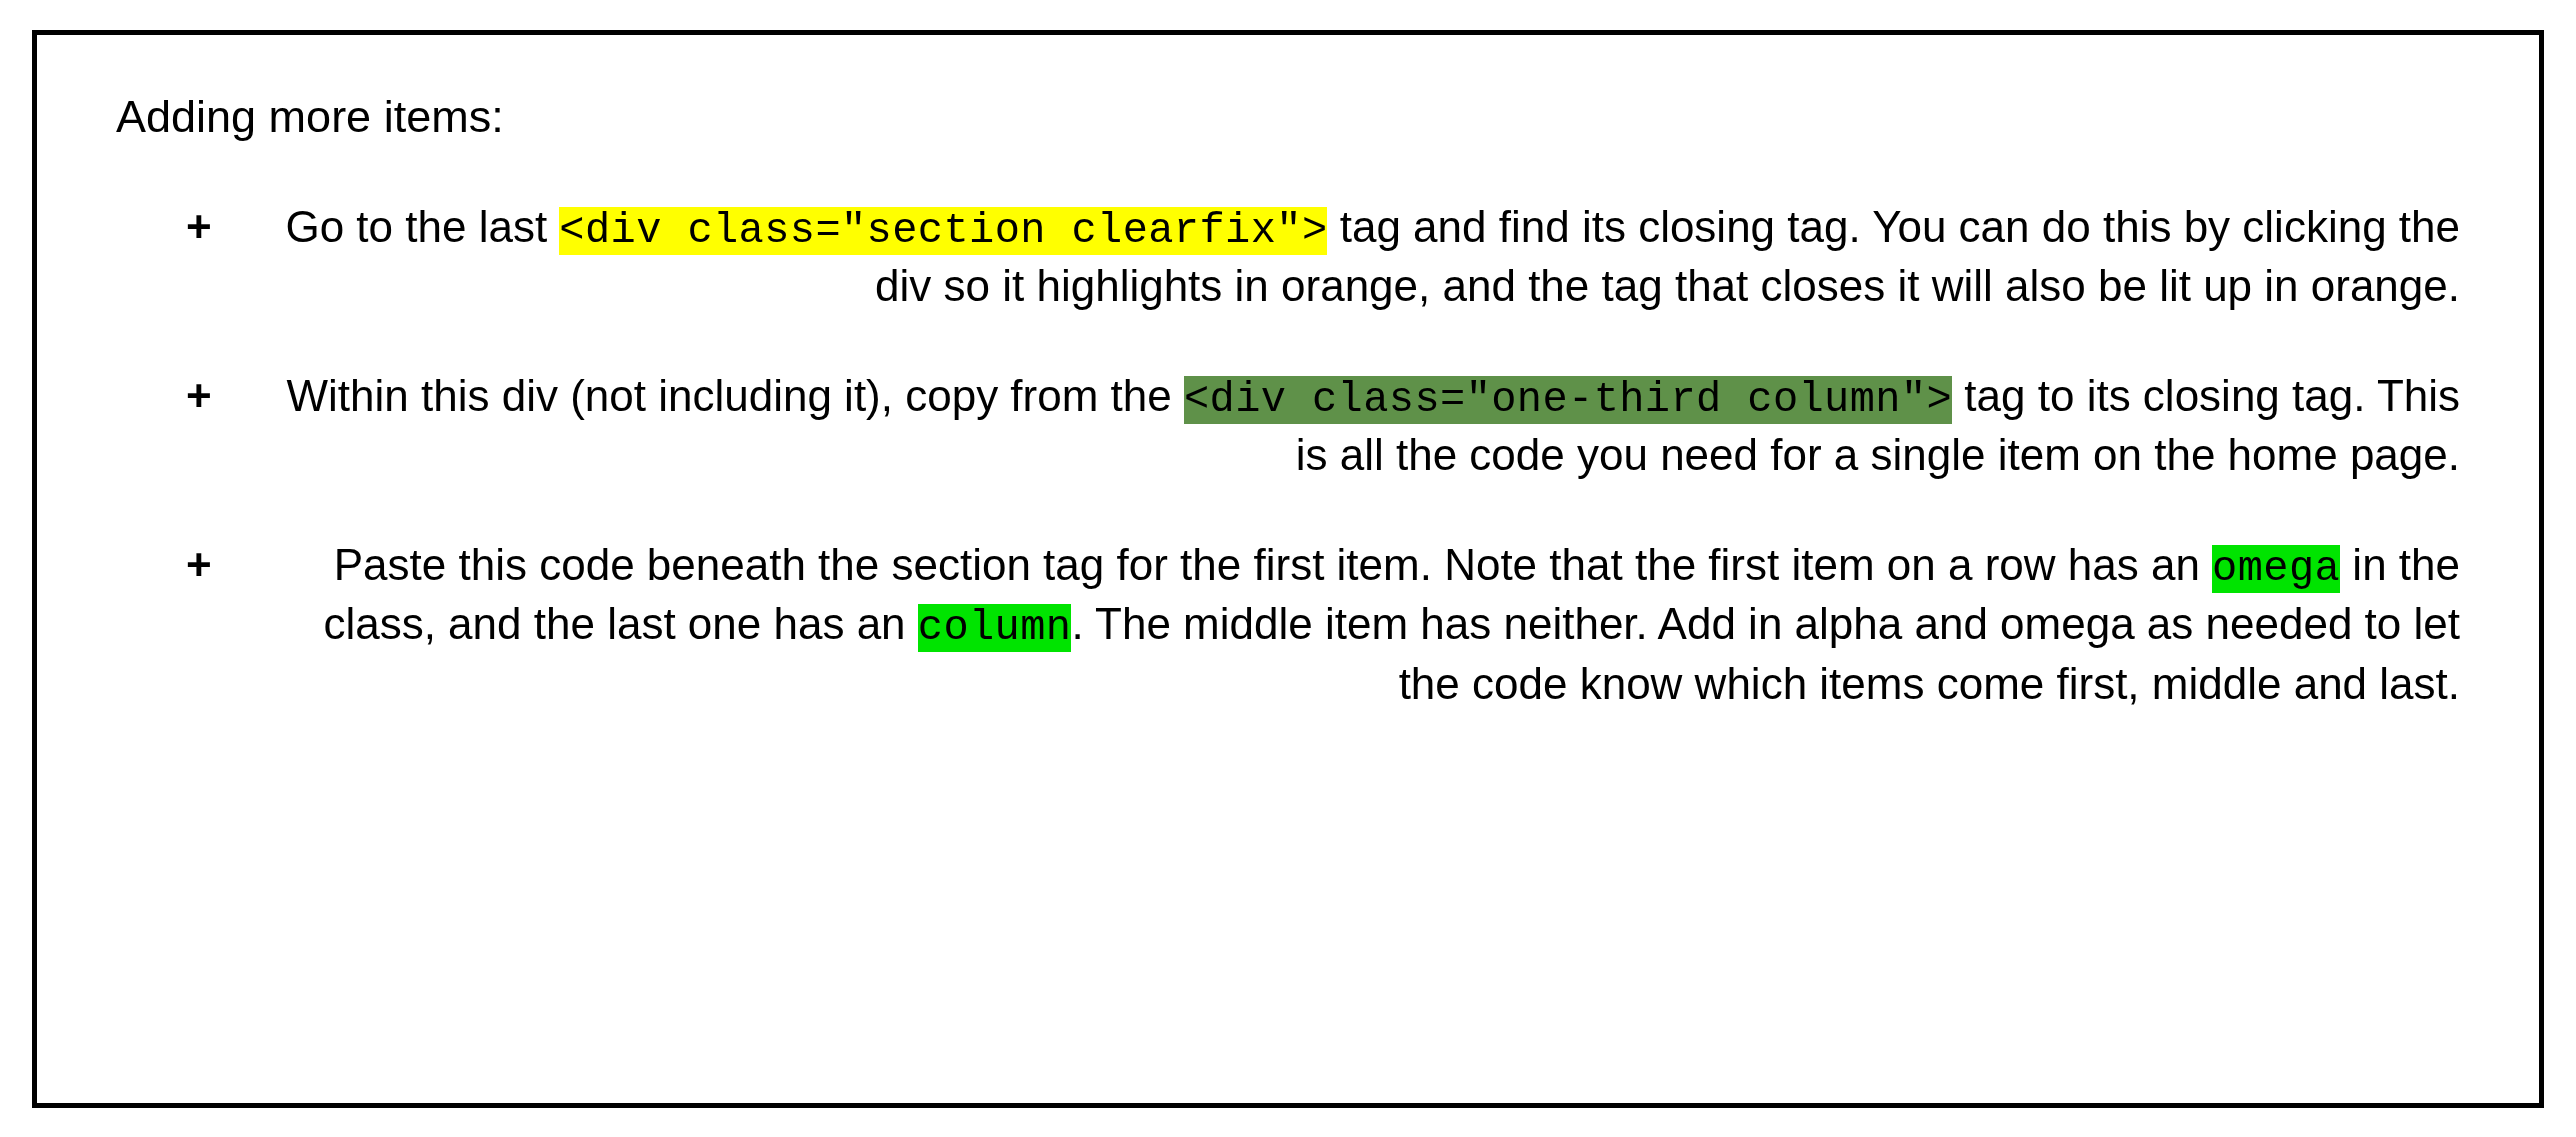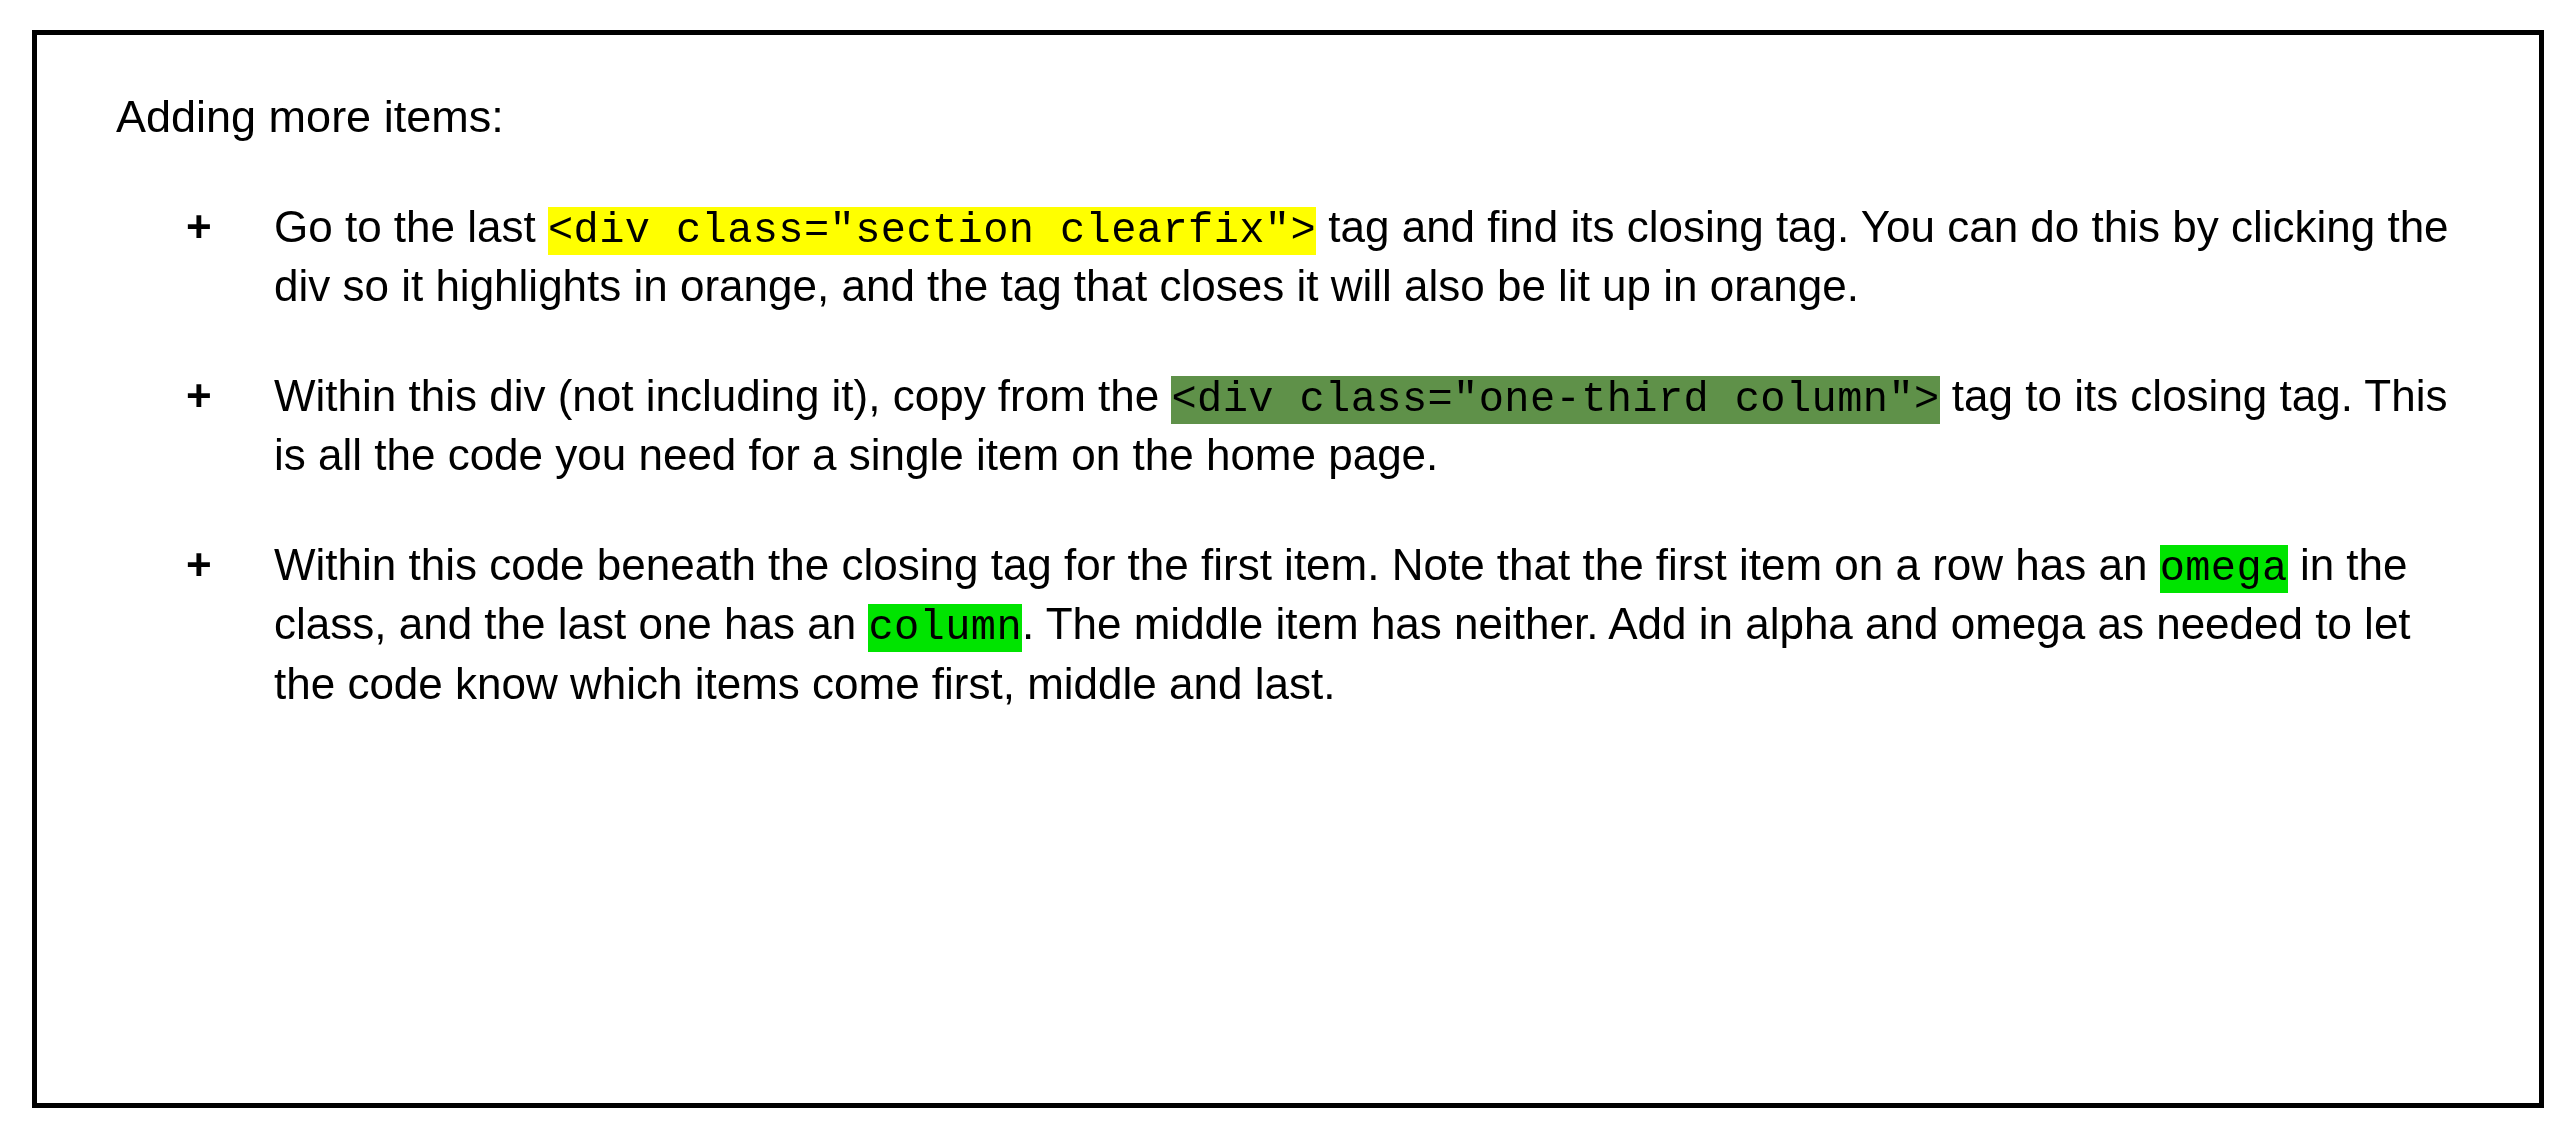--- a/index.html
+++ b/index.html
@@ -30,20 +30,21 @@
   .heading {
     margin: 0 0 53px 0;
     font-size: 45px;
     font-weight: 400;
   }
 
   ul.items {
     list-style: none;
     margin: 0;
     padding: 0 0 0 70px;
+    text-align: right;
   }
   ul.items > li {
     position: relative;
     padding-left: 88px;
     margin: 0 0 53px 0;
   }
   ul.items > li::before {
     content: "+";
     position: absolute;
     left: 0;
@@ -74,20 +75,20 @@
 
       <li>
         <span>Go to the last </span><span class="code hl-yellow">&lt;div class="section clearfix"&gt;</span><span> tag and find its closing tag. You can do this by clicking the div so it highlights in orange, and the tag that closes it will also be lit up in orange.</span>
       </li>
 
       <li>
         <span>Within this div (not including it), copy from the </span><span class="code hl-olive">&lt;div class="one-third column"&gt;</span><span> tag to its closing tag. This is all the code you need for a single item on the home page.</span>
       </li>
 
       <li>
-        <span>Within this code beneath the closing tag for the first item. Note that the first item on a row has an </span><span class="code hl-green">omega</span><span> in the class, and the last one has an </span><span class="code hl-green">column</span><span>. The middle item has neither. Add in alpha and omega as needed to let the code know which items come first, middle and last.</span>
+        <span>Paste this code beneath the section tag for the first item. Note that the first item on a row has an </span><span class="code hl-green">omega</span><span> in the class, and the last one has an </span><span class="code hl-green">column</span><span>. The middle item has neither. Add in alpha and omega as needed to let the code know which items come first, middle and last.</span>
       </li>
 
     </ul>
 
   </div>
 </div>
 
 
 </body></html>

